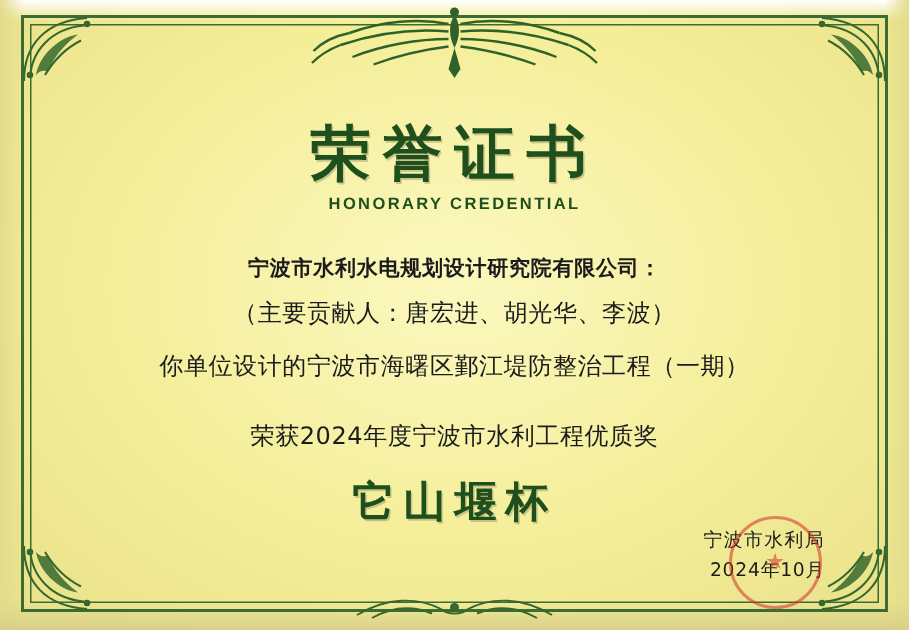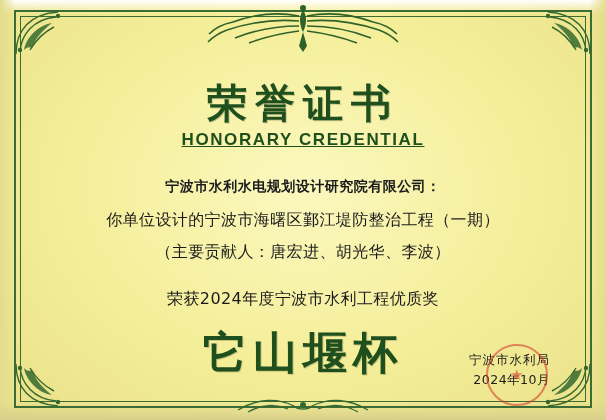--- a/index.html
+++ b/index.html
@@ -103,25 +103,24 @@
     font-size: 40px;
     letter-spacing: 8px;
     color: #1f4f1c;
     margin-top: 26px;
     line-height: 1.05;
     text-shadow: 1px 1px 0 rgba(0,0,0,0.18);
   }
   .title-en {
     font-family: "Liberation Sans", sans-serif;
     font-weight: bold;
-    font-size: 17px;
+    font-size: 11px;
     letter-spacing: 1.6px;
     color: #1f4f1c;
     margin-top: 6px;
-    text-decoration: underline;
   }
   .recipient {
     margin-top: 28px;
     font-family: "DejaVu Sans", sans-serif;
     font-size: 14px;
     font-weight: bold;
     color: #1b1b1b;
     letter-spacing: 0.5px;
   }
   .body-line {
@@ -130,21 +129,21 @@
     font-size: 16px;
     color: #1b1b1b;
     letter-spacing: 0.4px;
   }
   .body-line.l2 { margin-top: 11px; }
   .body-line.l3 { margin-top: 26px; }
   .award-name {
     margin-top: 14px;
     font-family: "DejaVu Sans", sans-serif;
     font-weight: bold;
-    font-size: 44px;
+    font-size: 28px;
     letter-spacing: 6px;
     color: #1f4f1c;
     text-shadow: 1px 1px 0 rgba(0,0,0,0.18);
   }
 
   
   .signature {
     position: absolute;
     right: 56px;
     bottom: 30px;
@@ -269,22 +268,22 @@
       <circle cx="75" cy="11" r="3" fill="currentColor" stroke="none"></circle>
       <path d="M20 18 C34 10 48 10 60 15"></path>
       <path d="M130 18 C116 10 102 10 90 15"></path>
     </svg>
   </div>
 
   <div class="content">
     <div class="title-cn">荣誉证书</div>
     <div class="title-en">HONORARY CREDENTIAL</div>
     <div class="recipient">宁波市水利水电规划设计研究院有限公司：</div>
+    <div class="body-line l2">（主要贡献人：唐宏进、胡光华、李波）</div>
     <div class="body-line l1">你单位设计的宁波市海曙区鄞江堤防整治工程（一期）</div>
-    <div class="body-line l2">（主要贡献人：唐宏进、胡光华、李波）</div>
     <div class="body-line l3">荣获2024年度宁波市水利工程优质奖</div>
     <div class="award-name">它山堰杯</div>
   </div>
 
   <div class="signature">
     <div class="org">宁波市水利局</div>
     <div class="date">2024年10月</div>
   </div>
 
   <div class="seal">

